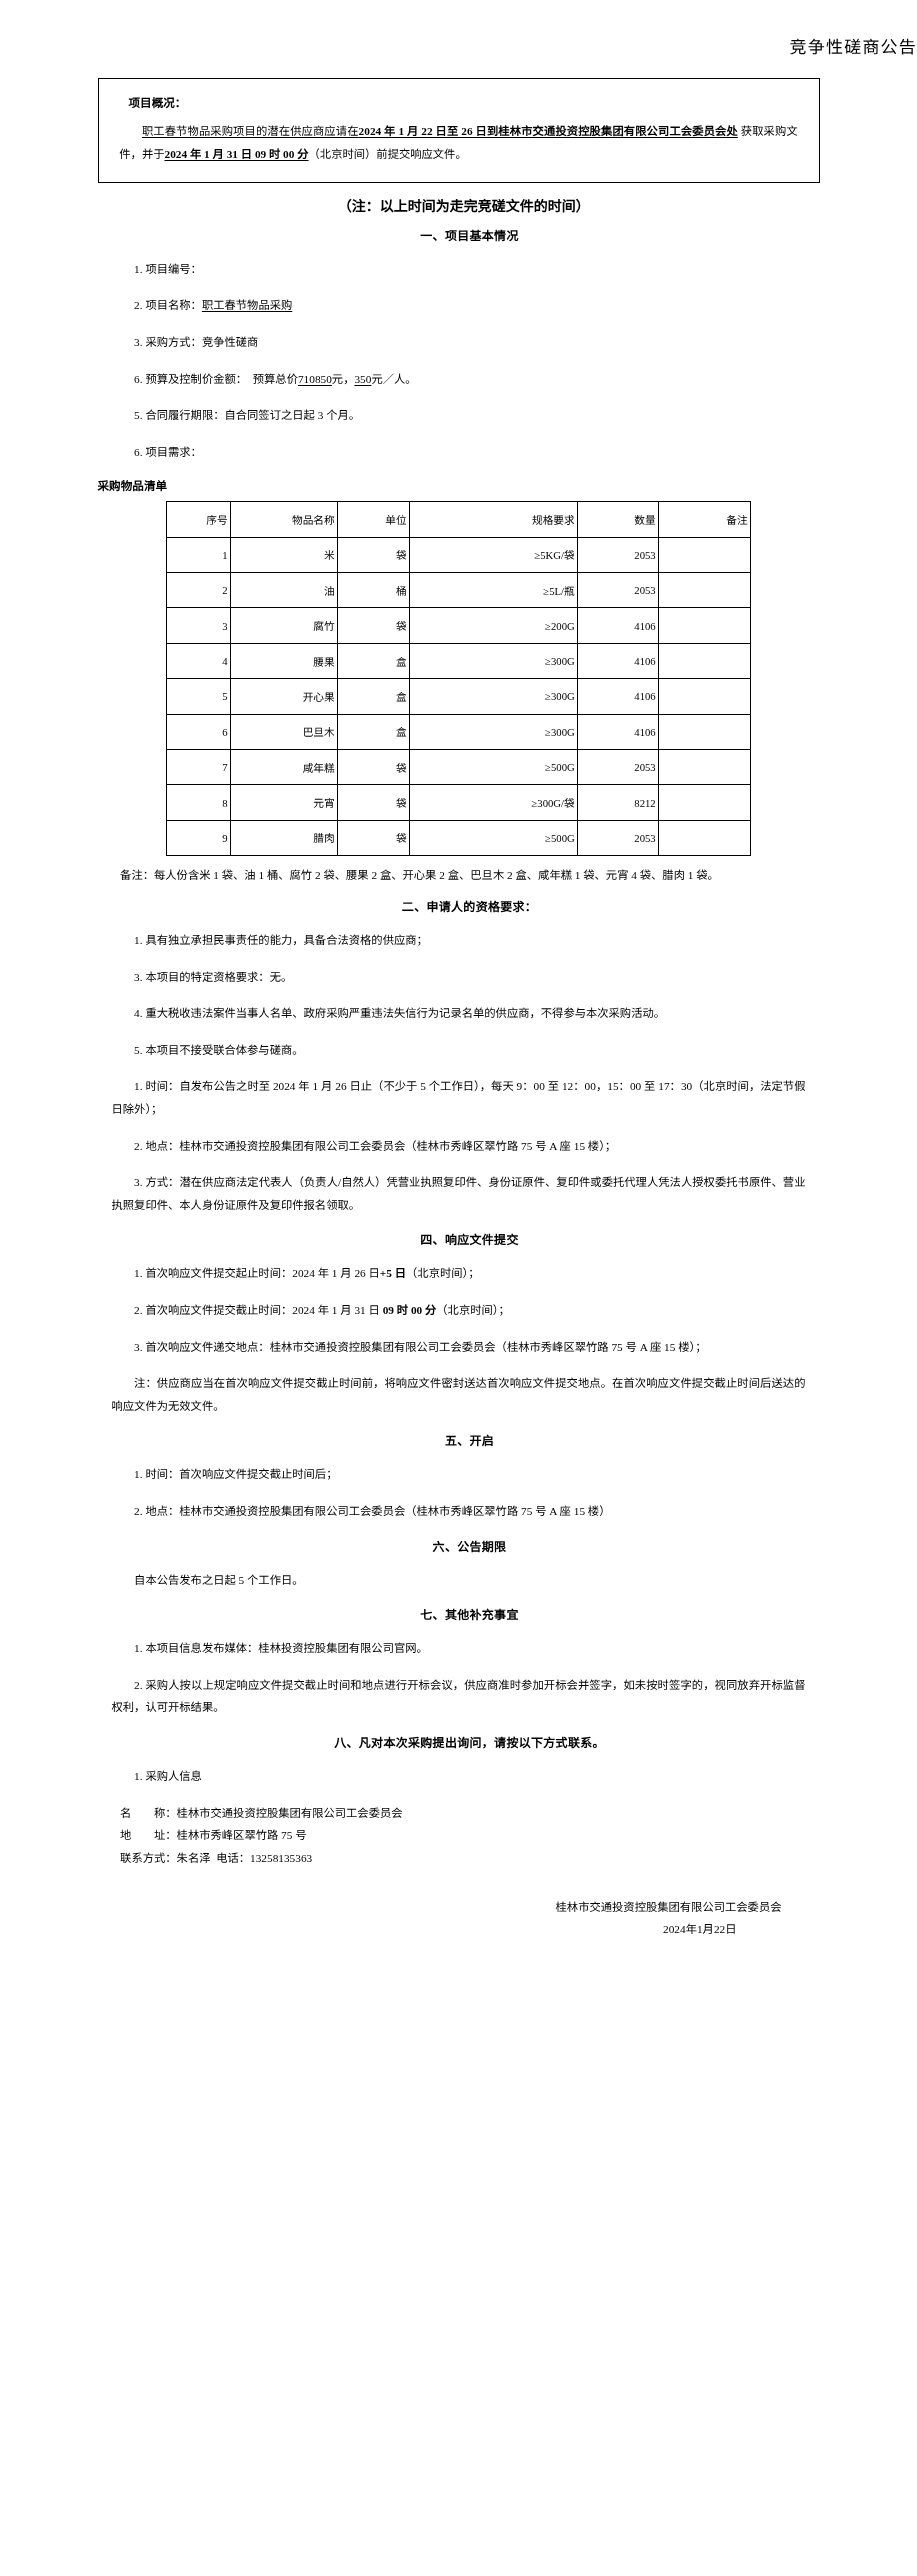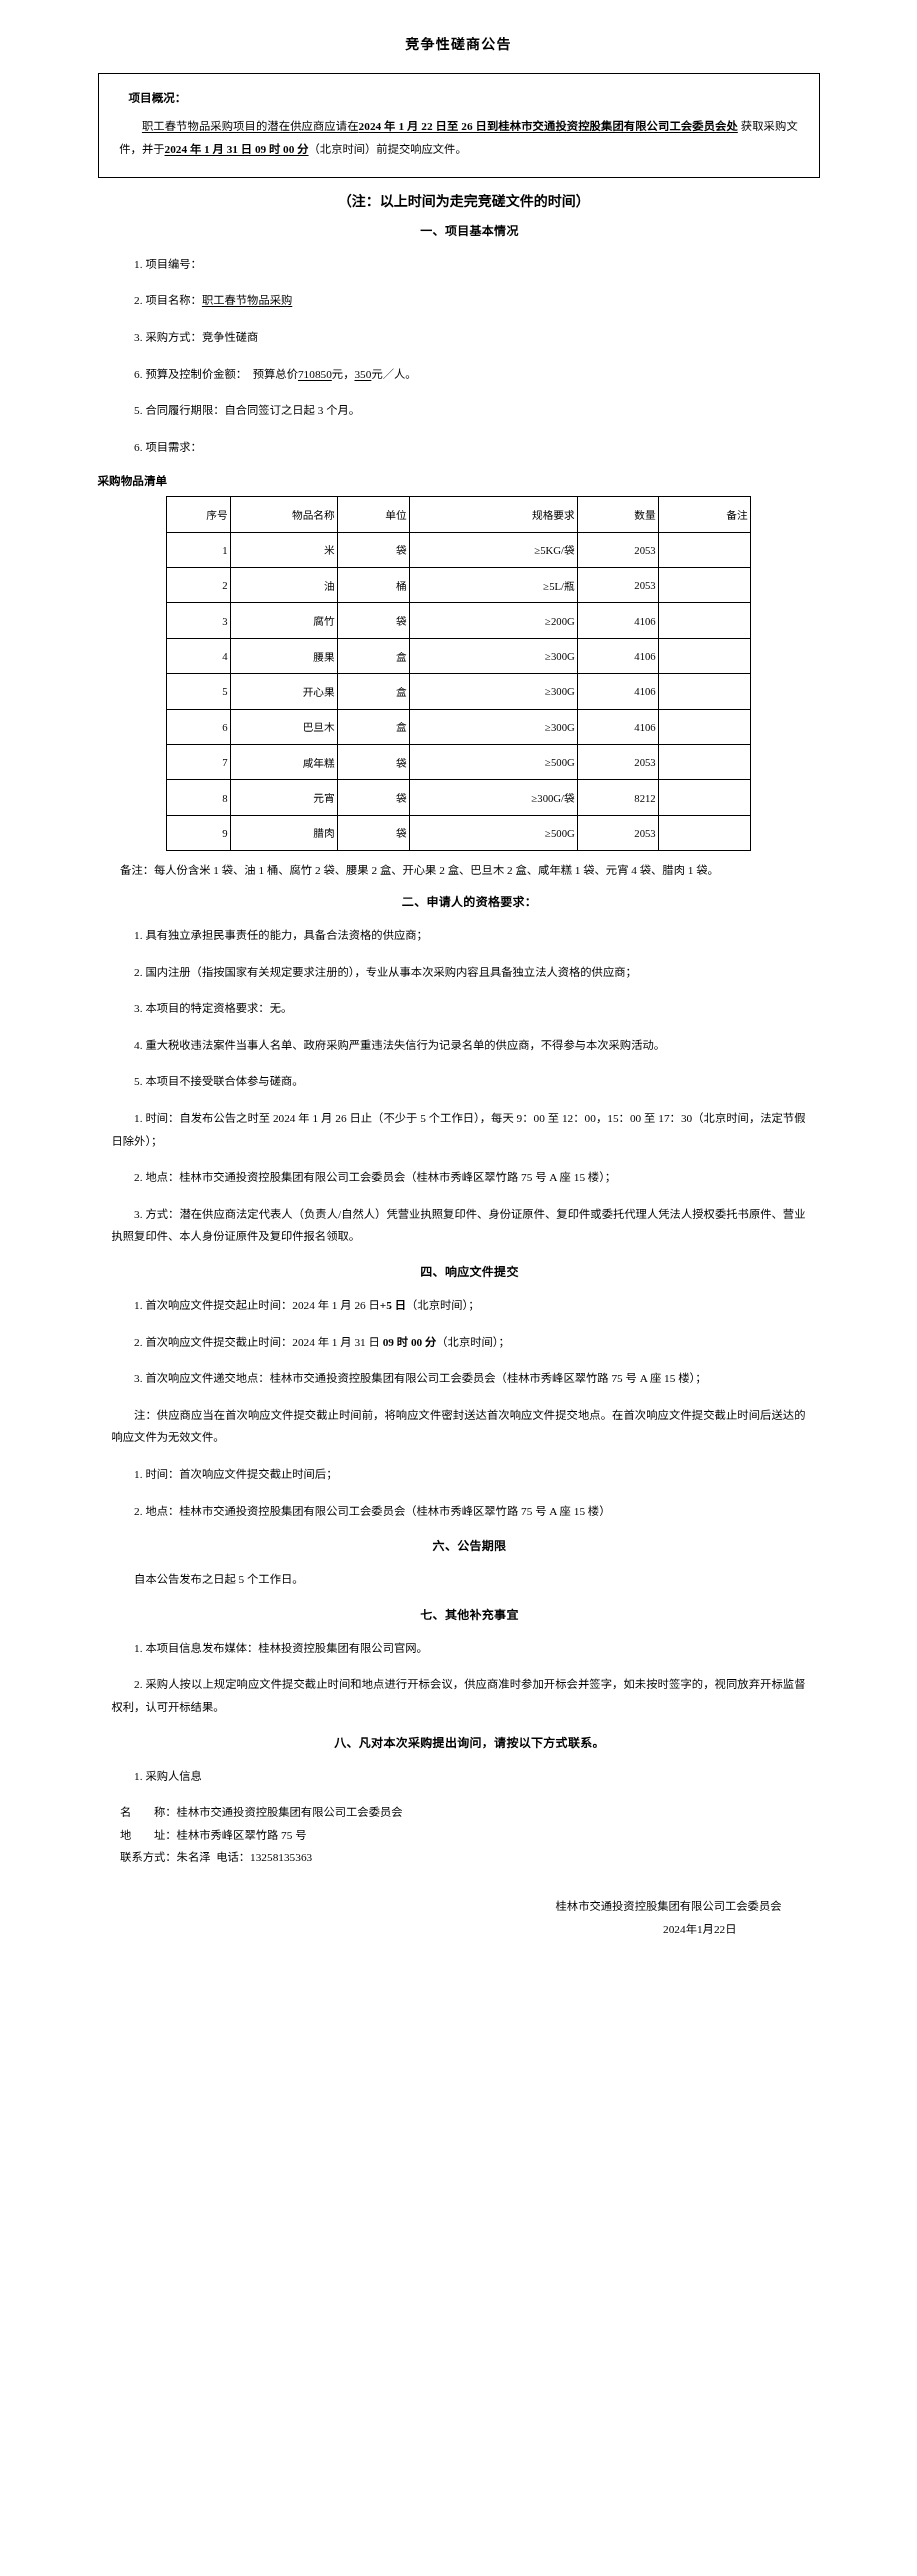--- a/index.html
+++ b/index.html
@@ -15,23 +15,23 @@
     -webkit-font-smoothing: antialiased;
   }
   .page {
     width: 917px;
     min-height: 2576px;
     box-sizing: border-box;
     padding: 16px 0 23px 0;
     position: relative;
   }
   .doc-title {
-    text-align: center;
-    font-size: 14px;
-    font-weight: bold;
+    text-align: right;
+    font-size: 17px;
+    font-weight: normal;
     letter-spacing: 1.2px;
     margin: 17.3px 0 19.6px 0;
     font-family: "Liberation Sans", "DejaVu Sans", sans-serif;
   }
   .overview-box {
     margin: 0 auto;
     width: 722px;
     border: 0.8px solid #000;
     box-sizing: border-box;
     padding: 12.7px 17.3px 11.6px 17.3px;
@@ -249,35 +249,35 @@
             <td>≥500G</td>
             <td>2053</td>
             <td></td>
           </tr>
       </tbody>
     </table>
     <p class="remark">备注：每人份含米 1 袋、油 1 桶、腐竹 2 袋、腰果 2 盒、开心果 2 盒、巴旦木 2 盒、咸年糕 1 袋、元宵 4 袋、腊肉 1 袋。</p>
 
     <h2 class="sec">二、申请人的资格要求：</h2>
     <p class="item">1. 具有独立承担民事责任的能力，具备合法资格的供应商；</p>
-    <p class="item">2. 国内注册（指按国家有关规定要求注册的），专业从事本次采购内容且具备独立法人资格的供应商；</p>
     <p class="item">3. 本项目的特定资格要求：无。</p>
     <p class="item">4. 重大税收违法案件当事人名单、政府采购严重违法失信行为记录名单的供应商，不得参与本次采购活动。</p>
     <p class="item">5. 本项目不接受联合体参与磋商。</p>
 
     <p class="item">1. 时间：自发布公告之时至 2024 年 1 月 26 日止（不少于 5 个工作日），每天 9：00 至 12：00，15：00 至 17：30（北京时间，法定节假日除外）；</p>
     <p class="item">2. 地点：桂林市交通投资控股集团有限公司工会委员会（桂林市秀峰区翠竹路 75 号 A 座 15 楼）；</p>
     <p class="item">3. 方式：潜在供应商法定代表人（负责人/自然人）凭营业执照复印件、身份证原件、复印件或委托代理人凭法人授权委托书原件、营业执照复印件、本人身份证原件及复印件报名领取。</p>
 
     <h2 class="sec">四、响应文件提交</h2>
     <p class="item"><span>1. 首次响应文件提交起止时间：2024 年 1 月 26 日</span><span class="b">+5 日</span><span>（北京时间）；</span></p>
     <p class="item"><span>2. 首次响应文件提交截止时间：2024 年 1 月 31 日 </span><span class="b">09 时 00 分</span><span>（北京时间）；</span></p>
     <p class="item">3. 首次响应文件递交地点：桂林市交通投资控股集团有限公司工会委员会（桂林市秀峰区翠竹路 75 号 A 座 15 楼）；</p>
     <p class="item">注：供应商应当在首次响应文件提交截止时间前，将响应文件密封送达首次响应文件提交地点。在首次响应文件提交截止时间后送达的响应文件为无效文件。</p>
 
+    <h2 class="sec">五、开启</h2>
     <p class="item">1. 时间：首次响应文件提交截止时间后；</p>
     <p class="item">2. 地点：桂林市交通投资控股集团有限公司工会委员会（桂林市秀峰区翠竹路 75 号 A 座 15 楼）</p>
 
     <h2 class="sec">六、公告期限</h2>
     <p class="item">自本公告发布之日起 5 个工作日。</p>
 
     <h2 class="sec">七、其他补充事宜</h2>
     <p class="item">1. 本项目信息发布媒体：桂林投资控股集团有限公司官网。</p>
     <p class="item">2. 采购人按以上规定响应文件提交截止时间和地点进行开标会议，供应商准时参加开标会并签字，如未按时签字的，视同放弃开标监督权利，认可开标结果。</p>
 

